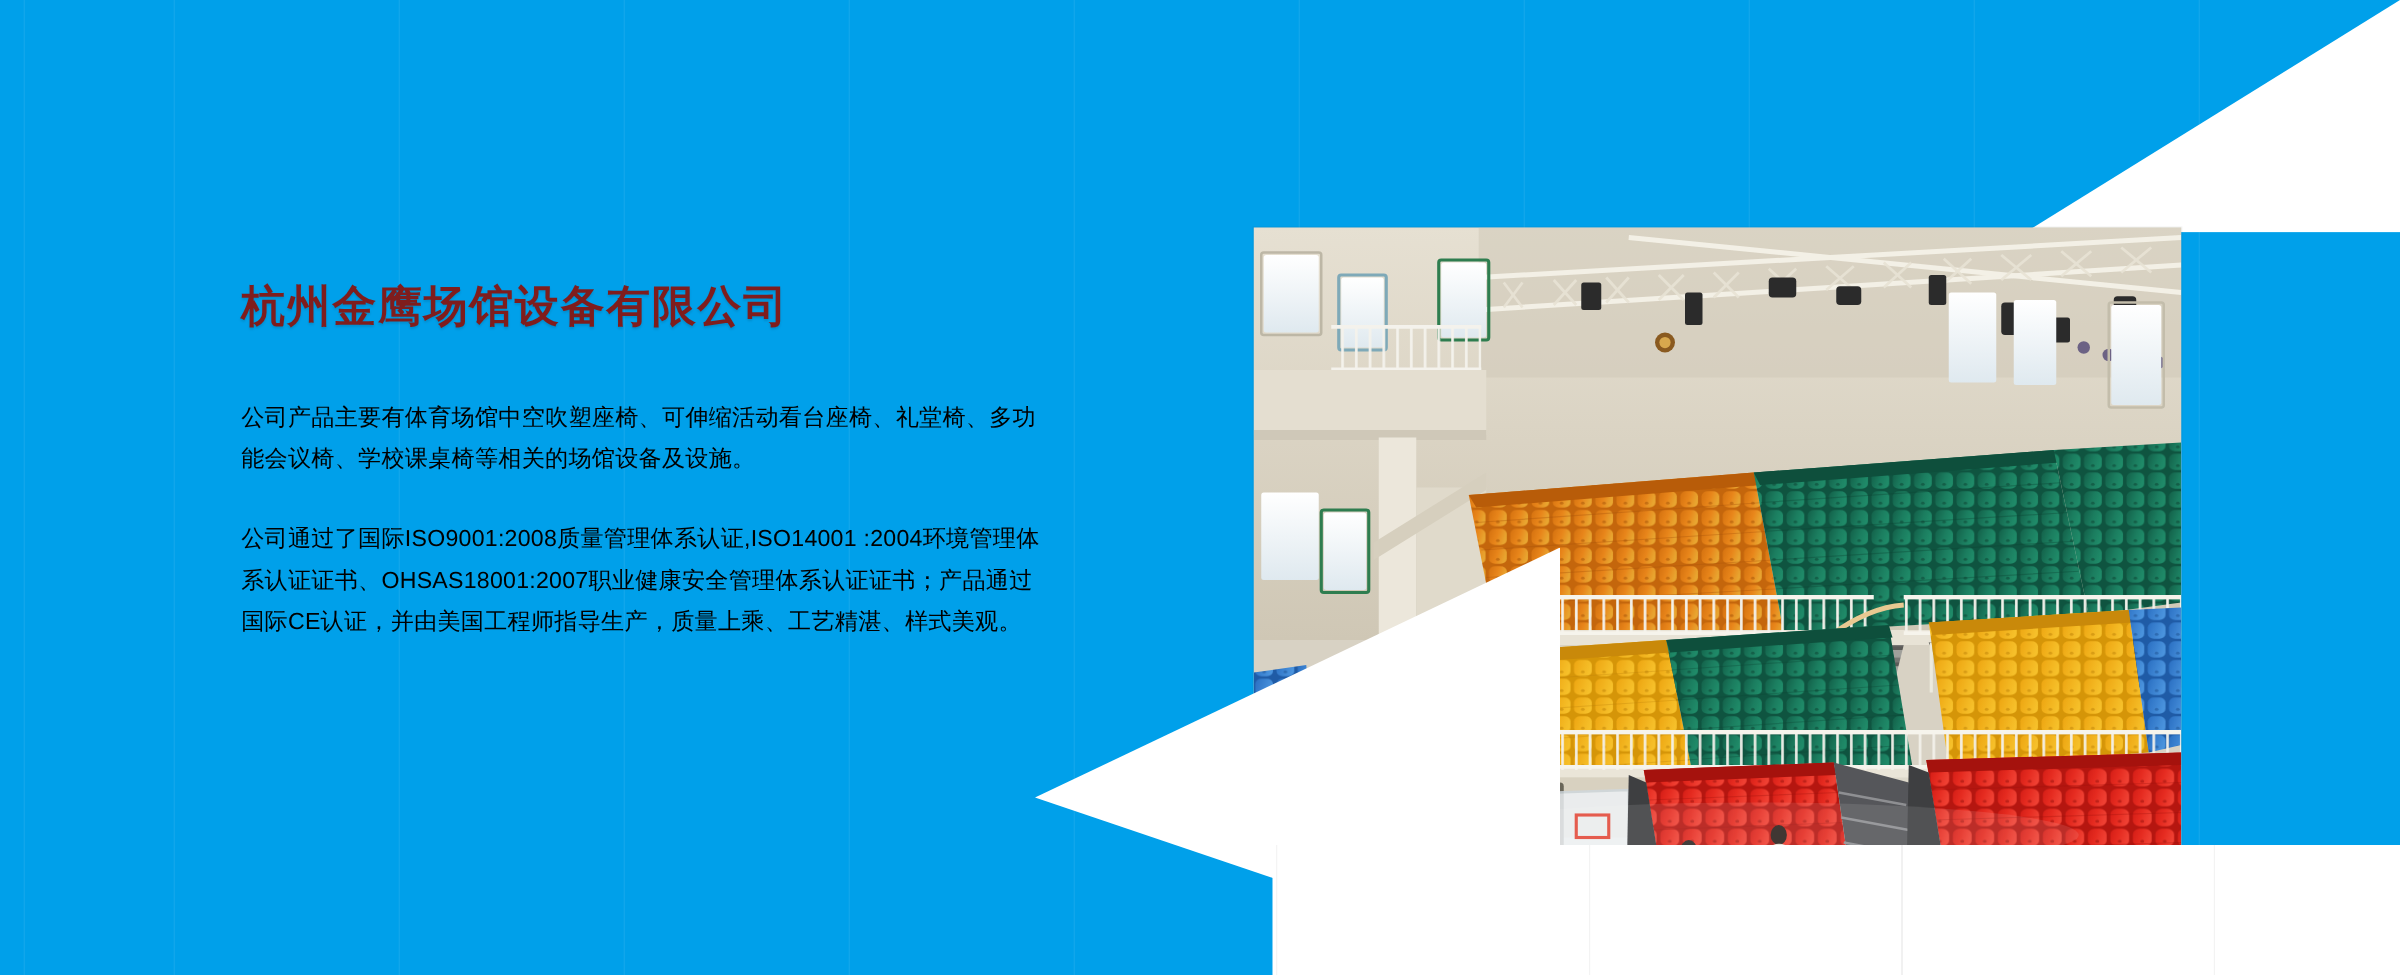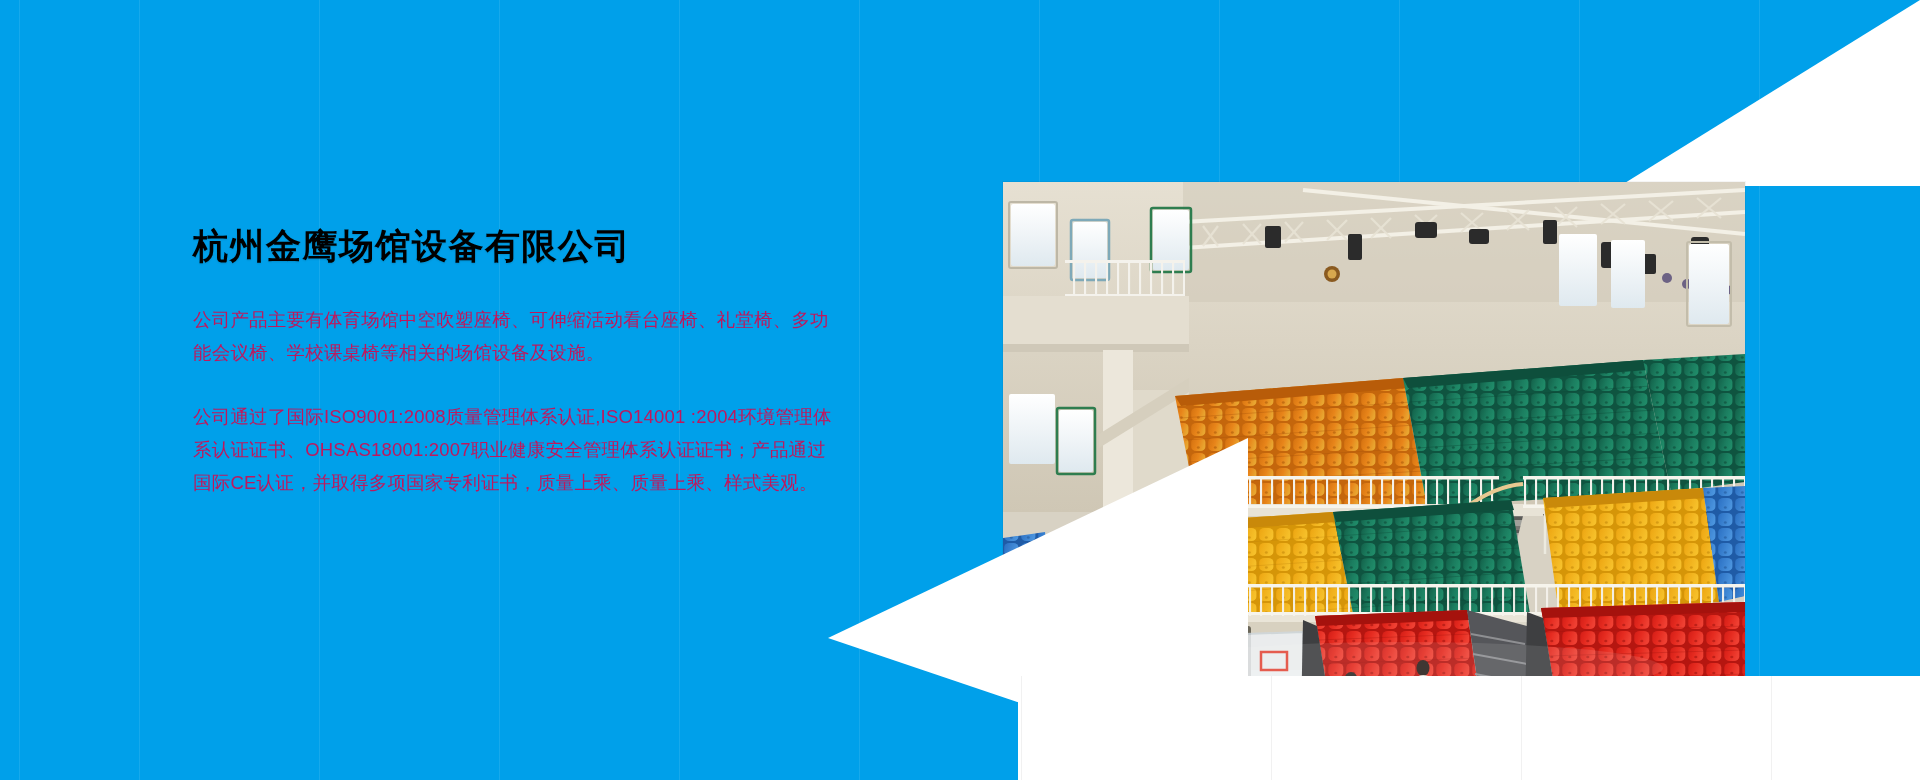--- a/index.html
+++ b/index.html
@@ -90,30 +90,30 @@
   }
 
   
   .text-col {
     position: absolute;
     left: 193px;
     top: 225px;
     width: 640px;
   }
   .headline {
-    color: #000000;
+    color: #7f1d1d;
     font-size: 35px;
     font-weight: bold;
     letter-spacing: 1.5px;
     line-height: 1.2;
-    margin: 0 0 36px 0;
+    margin: 0 0 50px 0;
     text-shadow: 0 1px 2px rgba(0,0,0,0.12);
   }
   .para {
-    color: #be185d;
+    color: #000000;
     font-size: 18.5px;
     line-height: 33px;
     margin: 0 0 31px 0;
     letter-spacing: 0.2px;
   }
   .para:last-child { margin-bottom: 0; }
 
   
   .photo {
     position: absolute;
@@ -438,16 +438,16 @@
   <div class="white-bottom">
     <div class="white-bottom-dividers"></div>
   </div>
 
   <div class="text-col">
     <h1 class="headline">杭州金鹰场馆设备有限公司</h1>
 
     <p class="para">公司产品主要有体育场馆中空吹塑座椅、可伸缩活动看台座椅、礼堂椅、多功能会议椅、学校课桌椅等相关的场馆设备及设施。</p>
 
 
-    <p class="para">公司通过了国际ISO9001:2008质量管理体系认证,ISO14001     :2004环境管理体系认证证书、OHSAS18001:2007职业健康安全管理体系认证证书；产品通过国际CE认证，并取得多项国家专利证书，质量上乘、质量上乘、样式美观。</p>
+    <p class="para">公司通过了国际ISO9001:2008质量管理体系认证,ISO14001     :2004环境管理体系认证证书、OHSAS18001:2007职业健康安全管理体系认证证书；产品通过国际CE认证，并由美国工程师指导生产，质量上乘、工艺精湛、样式美观。</p>
   </div>
 
 </div>
 
 </body></html>

